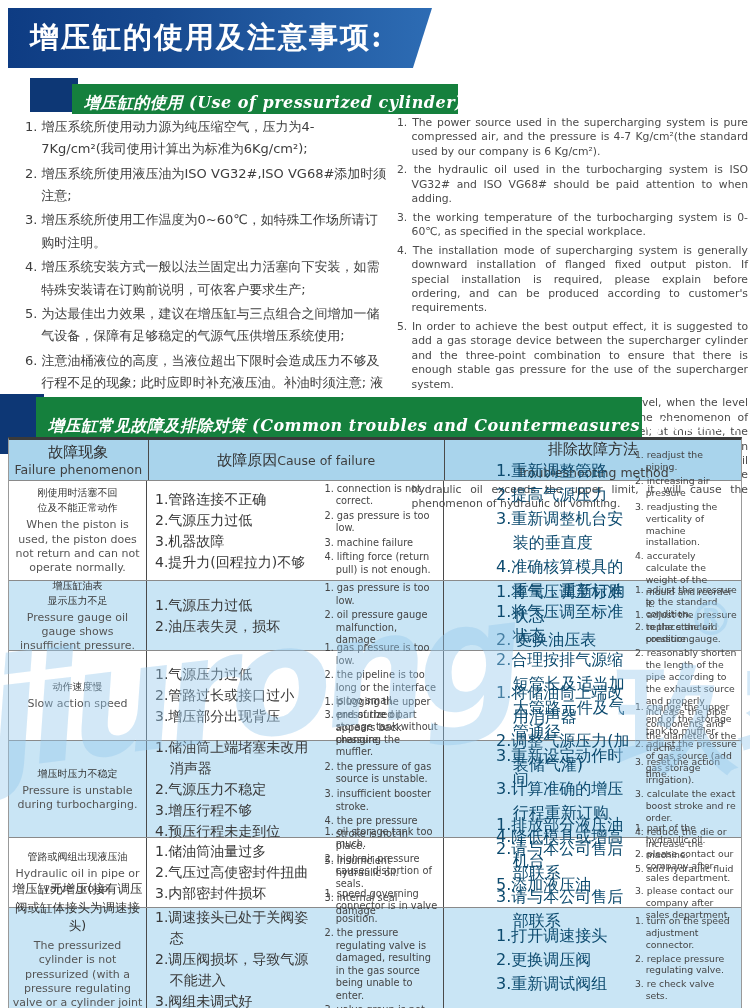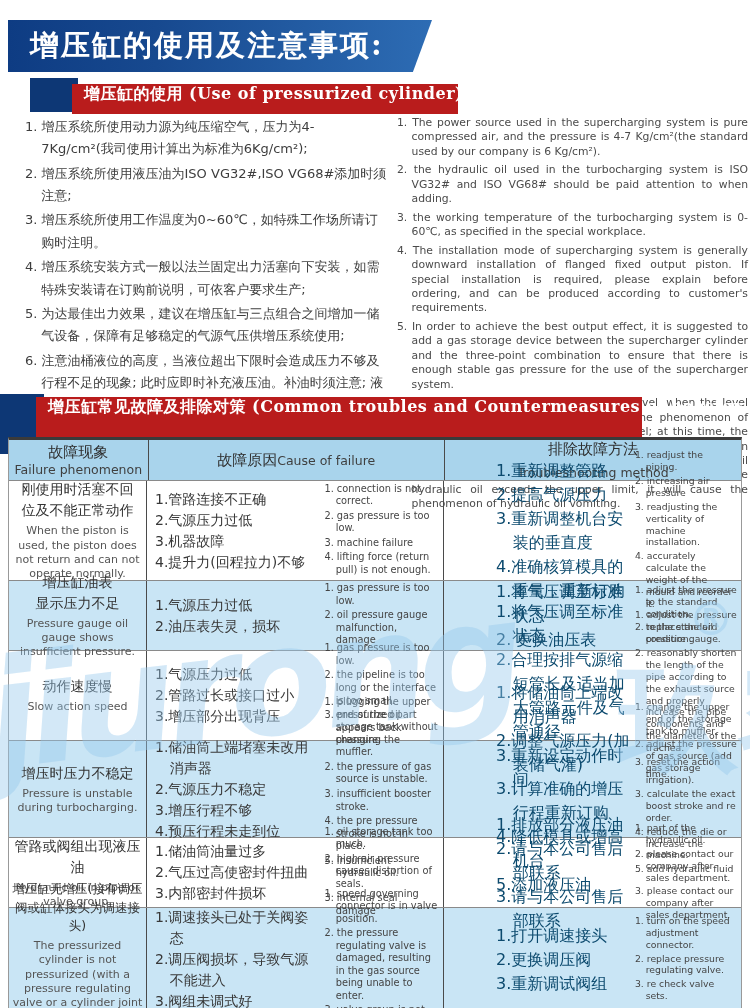--- a/index.html
+++ b/index.html
@@ -4,35 +4,35 @@
 <style>
   * { margin:0; padding:0; box-sizing:border-box; }
   html,body { width:750px; }
   body {
     position:relative; width:750px; height:1008px; overflow:hidden;
     background:#ffffff; font-family:"DejaVu Sans", sans-serif; color:#3d3d3d;
   }
 
   
   .banner {
-    position:absolute; left:8px; top:8px; width:424px; height:52px;
+    position:absolute; left:8px; top:8px; width:424px; height:60px;
     background:linear-gradient(90deg,#0e3c83 0%, #17498f 35%, #2d6cb4 100%);
     clip-path:polygon(0 0,100% 0,95.5% 100%,0 100%);
-    display:flex; align-items:center;margin-top:12px;
+    display:flex; align-items:center;
   }
   .banner span {
     padding-left:22px; color:#ffffff; font-family:"DejaVu Serif", serif;
     font-weight:bold; font-size:29px; letter-spacing:2px; white-space:nowrap;
   }
 
   
   .sec-square { position:absolute; background:#0d3775; z-index:1; }
   .sec-bar {
-    position:absolute; z-index:2; background:#b91c1c;
-    display:flex; align-items:flex-start;
+    position:absolute; z-index:2; background:#15803d;
+    display:flex; align-items:flex-end;font-style:italic;
   }
   .sec-bar span {
     padding-left:12px; color:#ffffff; font-family:"DejaVu Serif", serif;
     font-weight:bold; font-size:16px; letter-spacing:0.5px; white-space:nowrap;
   }
   #sq1 { left:30px; top:78px; width:48px; height:34px; }
   #bar1 { left:72px; top:84px; width:386px; height:30px; }
   #sq2 { left:0px; top:394px; width:44px; height:60px; }
   #bar2 { left:36px; top:397px; width:606px; height:40px; }
 
@@ -60,21 +60,21 @@
   .cell { border-right:1px solid #4a4a4a; }
   .cell:last-child { border-right:none; }
   .c1 { width:140px; display:flex; flex-direction:column; justify-content:center; align-items:center; text-align:center; padding:4px 3px; }
   .c2, .c3 { width:297px; display:flex; align-items:center; }
   .hdr { background:#a9d4ec; height:41px; }
   .hdr .cell { display:flex; flex-direction:column; justify-content:center; align-items:center; text-align:center; }
   .hdr-zh { font-size:15px; color:#2e2e2e; }
   .hdr-en { font-size:12.5px; color:#3f3f3f; }
   .row-blue { background:#c9e5f5; }
   .row-white { background:transparent; }
-  .ph-zh { font-size:14px; color:#333; white-space:pre-line; line-height:1.5; }
+  .ph-zh { font-size:10px; color:#333; white-space:pre-line; line-height:1.5; }
   .ph-en { font-size:11px; color:#555; margin-top:3px; line-height:1.3; }
   .sub-zh { padding:5px 2px 5px 8px; }
   .sub-en { padding:5px 4px 5px 2px; }
   .c2 .sub-zh { width:176px; font-size:14px; line-height:1.5; color:#383838; }
   .c2 .sub-en { width:121px; font-size:9.8px; line-height:1.28; color:#444; }
   .c3 .sub-zh { width:170px; font-size:16px; line-height:1.5; color:#0c4a6e;margin-left:44px; }
   .c3 .sub-en { width:127px; font-size:9.3px; line-height:1.28; color:#444; }
   .sub-zh .li { text-indent:-1.05em; padding-left:1.05em; }
   .sub-en .li { text-indent:-1.15em; padding-left:1.15em; margin-bottom:2px; }
 

